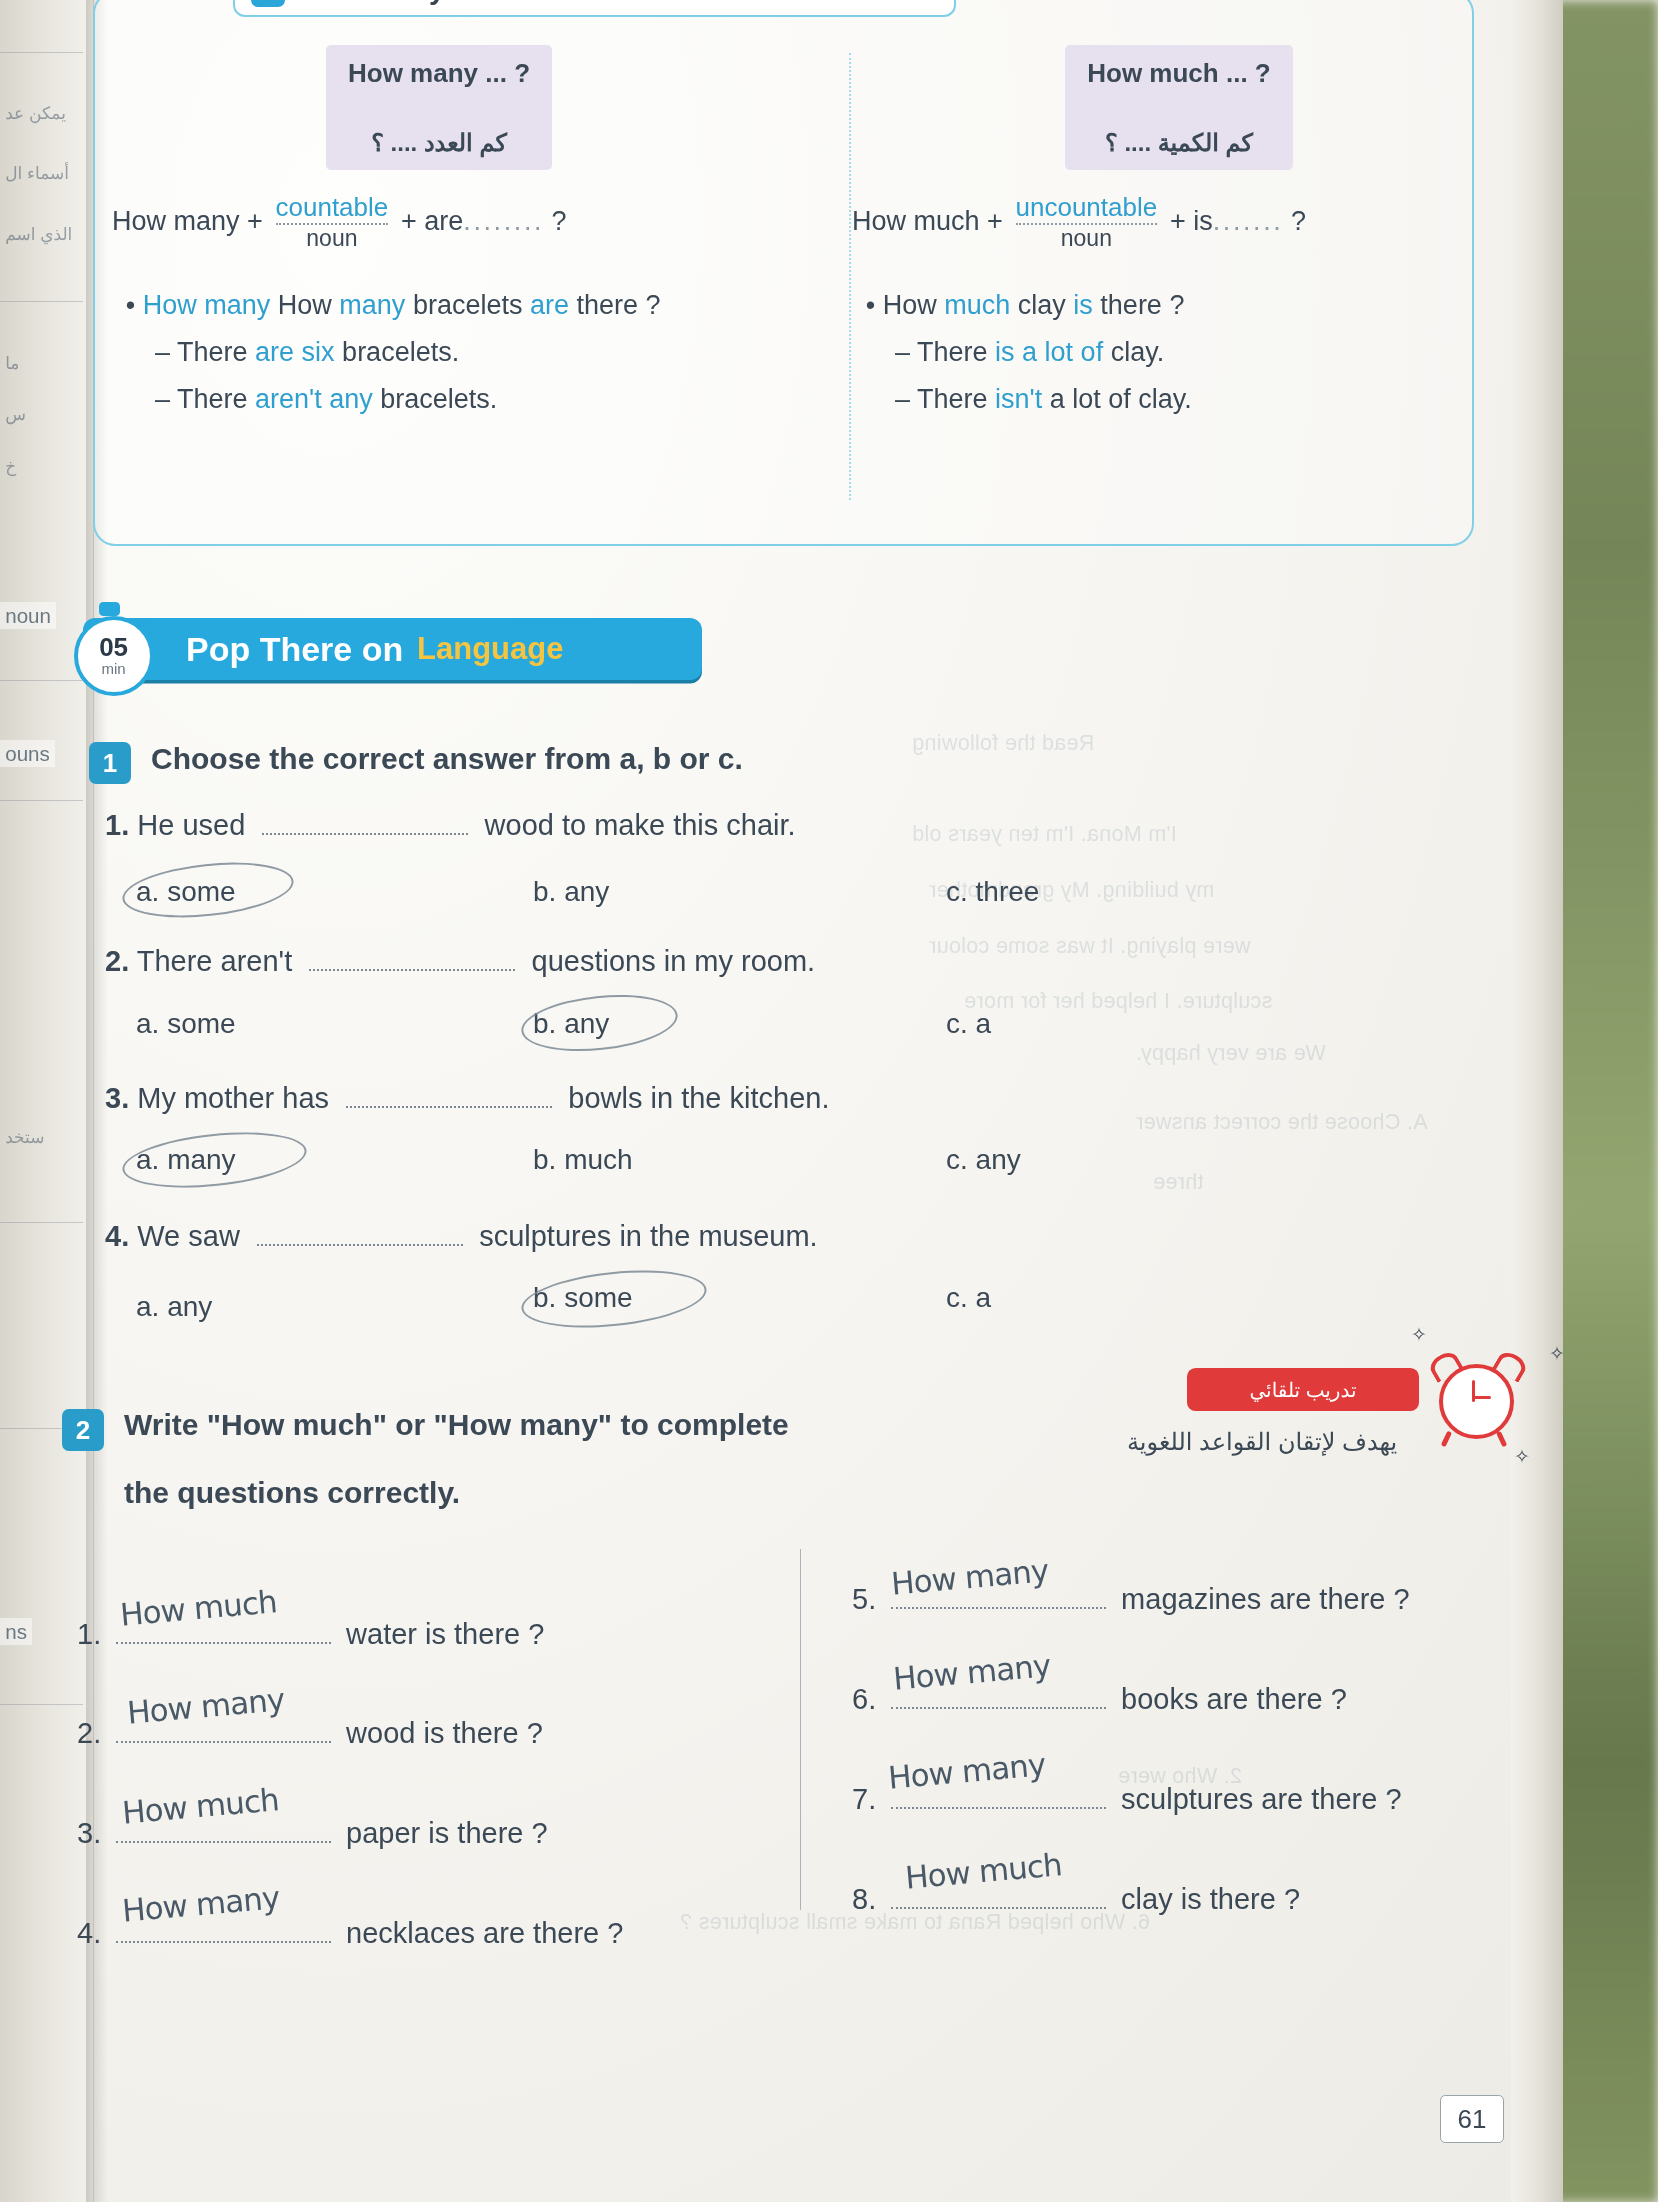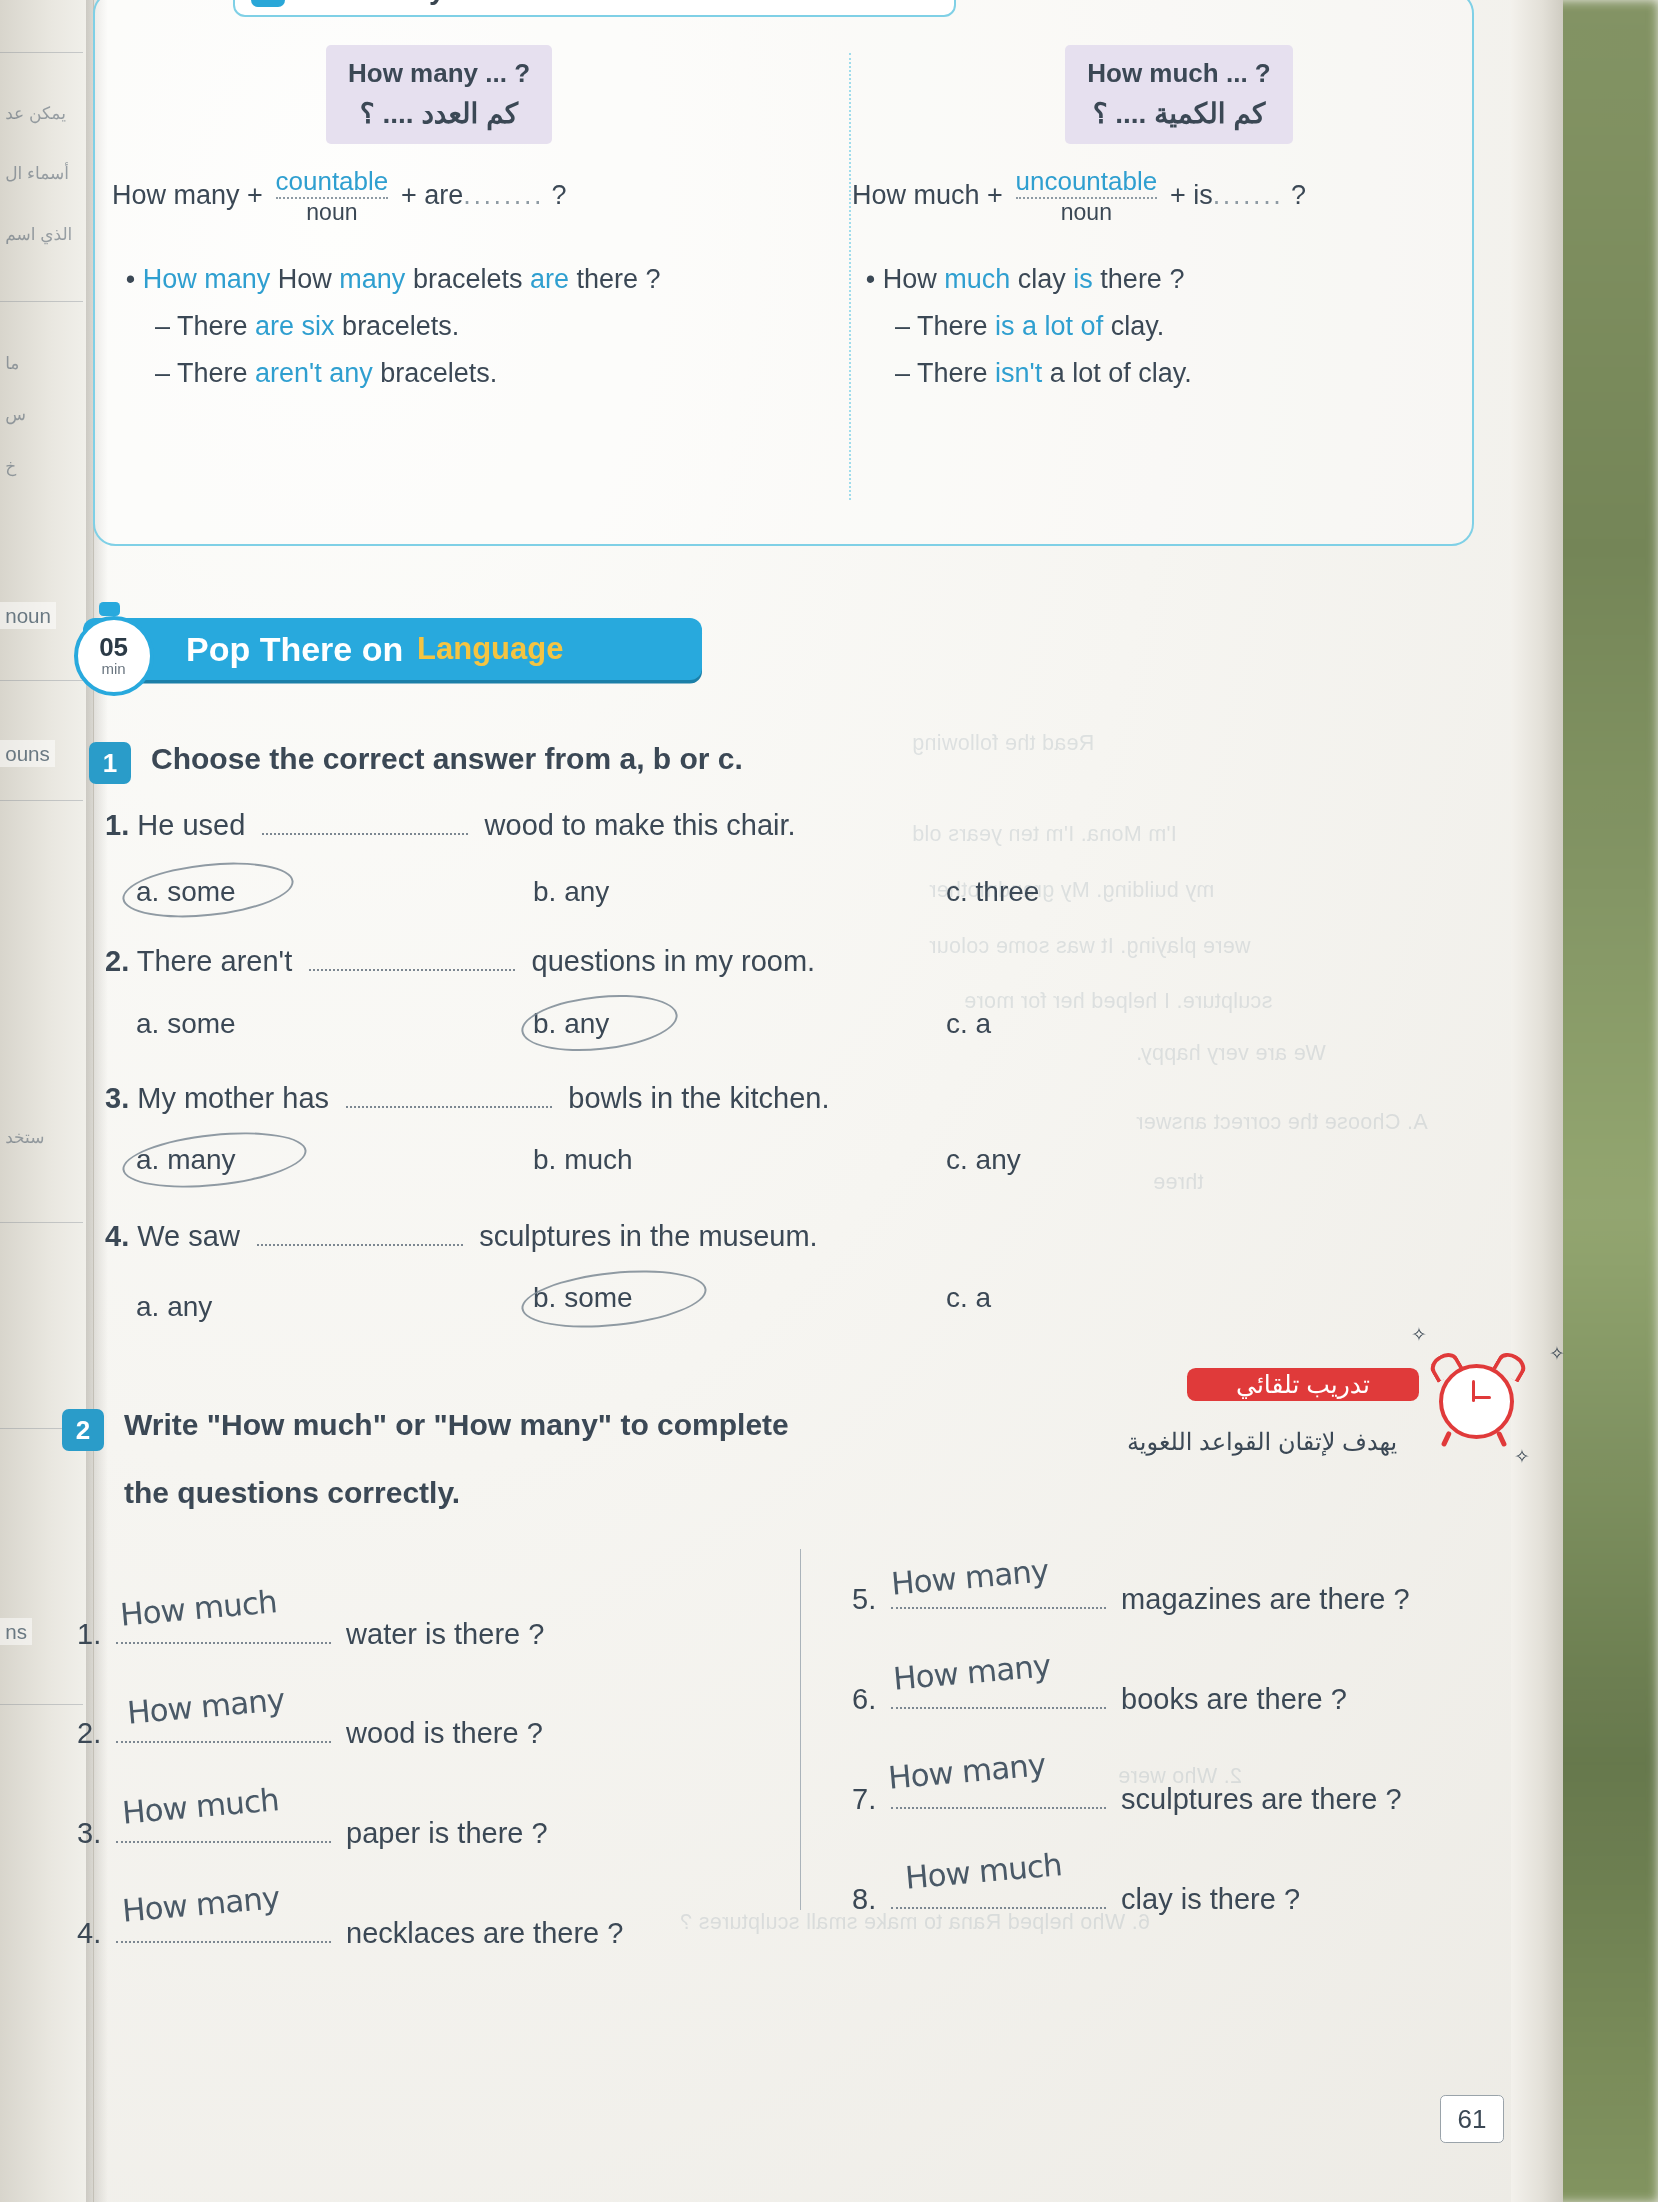--- a/index.html
+++ b/index.html
@@ -118,21 +118,21 @@
     display: inline-block;
     background: #e6e0ef;
     border-radius: 5px;
     padding: 8.6px 22.4px;
     color: #3b4855;
     font-size: 26px;
     font-weight: bold;
     text-align: center;
     line-height: 1.5;
   }
-  .pill .ar { display:block; font-size: 28px; direction: rtl; }
+  .pill .ar { display:block; font-size: 24px; direction: rtl; margin-top: 32px; }
   .formula {
     font-size: 27px;
     color: #3b4855;
     margin-top: 22.4px;
     line-height: 1.2;
     white-space: nowrap;
   }
   .frac {
     display: inline-block;
     text-align: center;
@@ -228,25 +228,25 @@
     border-radius: 50%;
     transform: rotate(-6deg);
     opacity: .85;
     pointer-events: none;
   }
 
   
   .auto-badge {
     position: absolute;
     left: 1187px; top: 1368px;
-    width: 232px; height: 33px;
+    width: 232px; height: 43px;
     background: #e03a3a;
     border-radius: 8.6px;
     color: #fff;
-    font-size: 25px;
+    font-size: 20px;
     display: flex; align-items: center; justify-content: center;
     direction: rtl;
   }
   .auto-sub {
     position: absolute;
     left: 1127px; top: 1428px;
     font-size: 24px;
     color: #3b4855;
     direction: rtl;
     white-space: nowrap;

